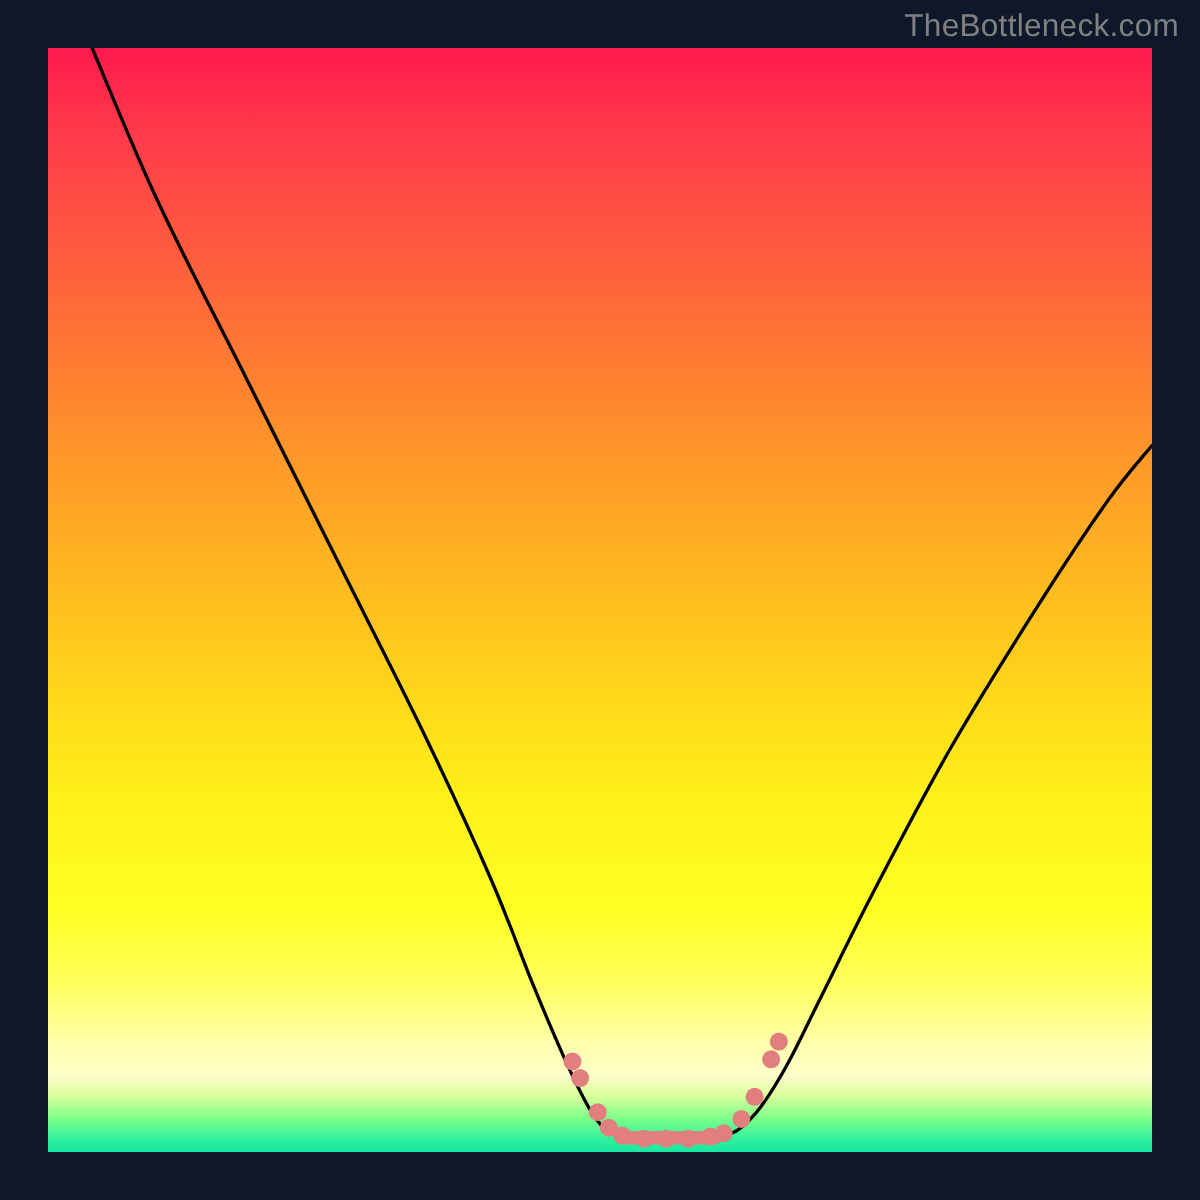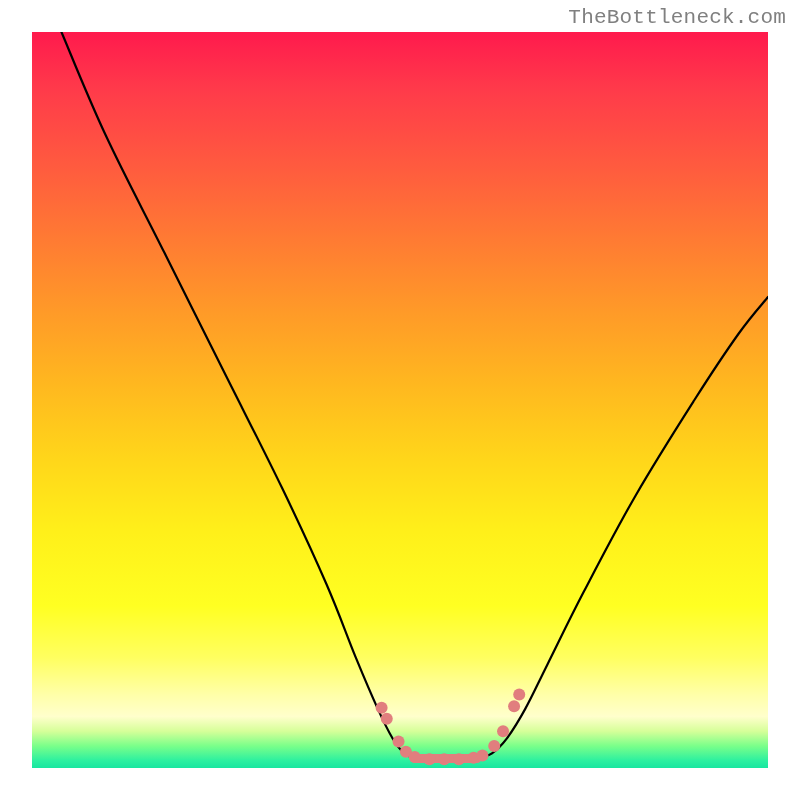--- a/index.html
+++ b/index.html
@@ -8,22 +8,21 @@
     width: 800px;
     height: 800px;
     overflow: hidden;
     background: #000;
     font-family: Arial, Helvetica, sans-serif;
   }
   .frame {
     position: relative;
     width: 800px;
     height: 800px;
-    background: #ffffff;
-    font-family: Liberation Mono, monospace;
+    background: #0f172a;
   }
   .plot-area {
     position: absolute;
     left: 32px;
     top: 32px;
     width: 736px;
     height: 736px;
     background: linear-gradient(
       to bottom,
       #ff1a4d 0%,

